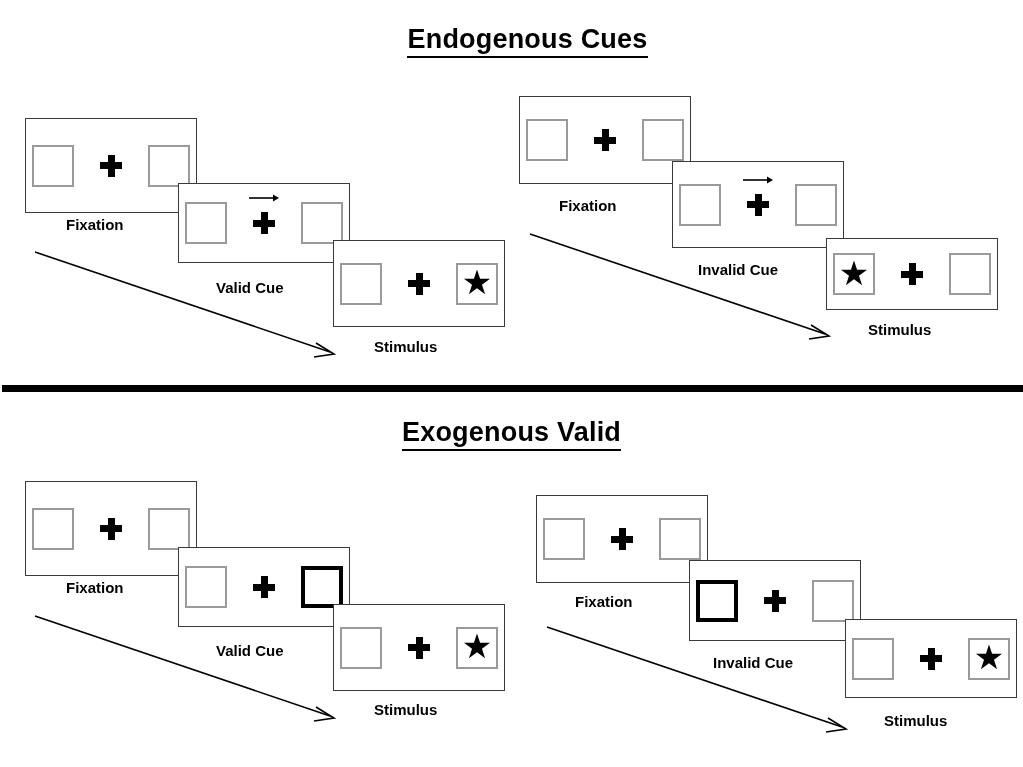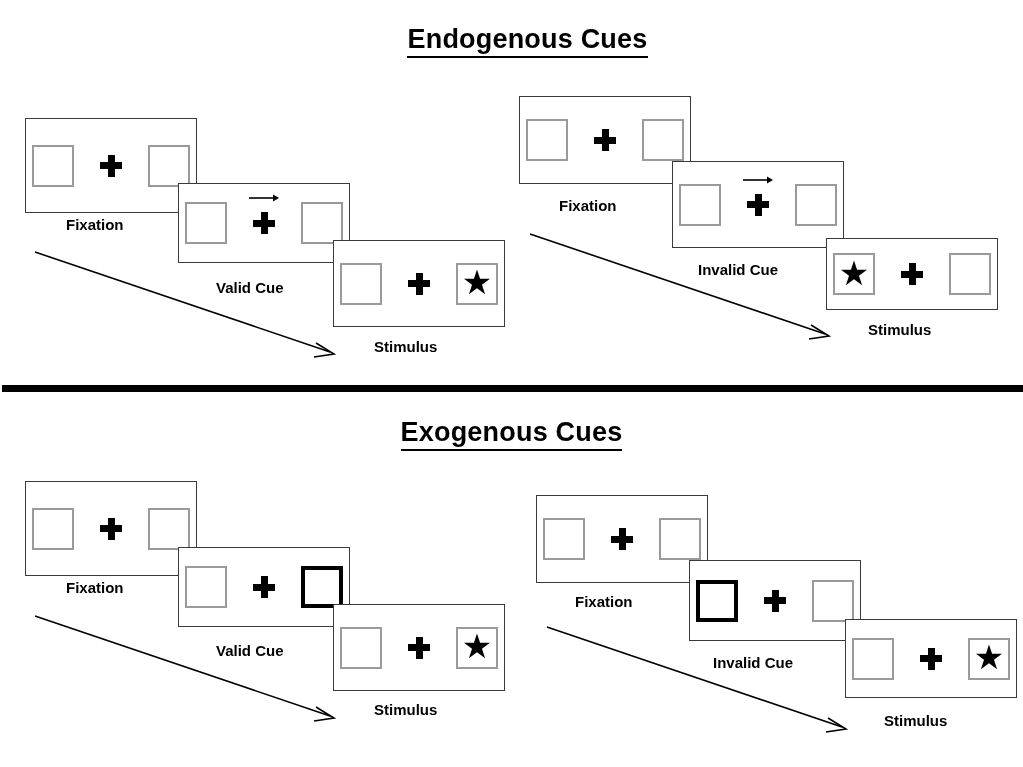--- a/index.html
+++ b/index.html
@@ -201,21 +201,21 @@
 <div class="caption" style="left:868px;top:321px;">Stimulus</div>
 
 <svg class="flow-arrow" style="left:495px;top:222px;width:350px;height:130px;" viewBox="0 0 350 130">
   <line x1="35" y1="12" x2="330" y2="112" stroke="#000" stroke-width="1.6"></line>
   <polyline points="316,103 334,114 314,117" fill="none" stroke="#000" stroke-width="1.6"></polyline>
 </svg>
 
 <div class="divider" style="left:2px;top:385px;width:1021px;height:7px;"></div>
 
 <div class="section-title" style="top:417px;left:0;">
-  <span>Exogenous Cues</span>
+  <span>Exogenous Valid</span>
 </div>
 
 <div class="panel" style="left:25px;top:481px;width:172px;height:95px;">
   <div class="panel-inner">
     <div class="sq"></div>
     <div class="plus"></div>
     <div class="sq"></div>
   </div>
 </div>
 <div class="caption" style="left:66px;top:579px;">Fixation</div>

